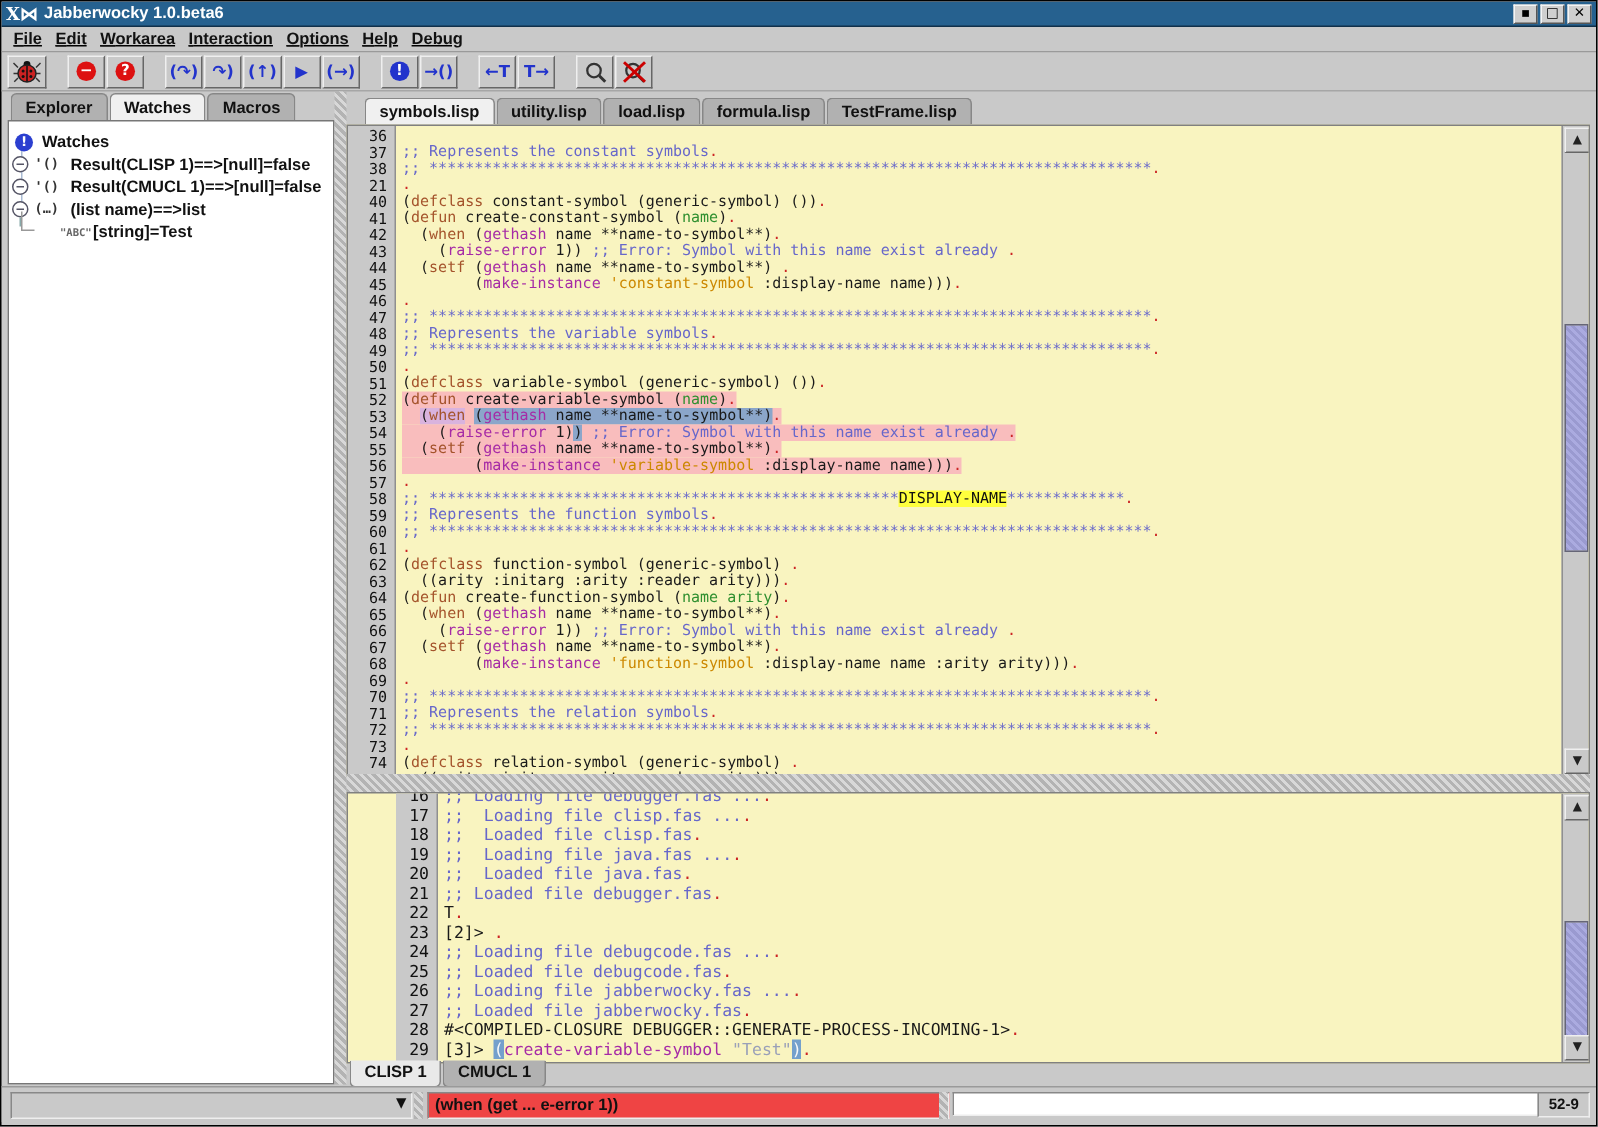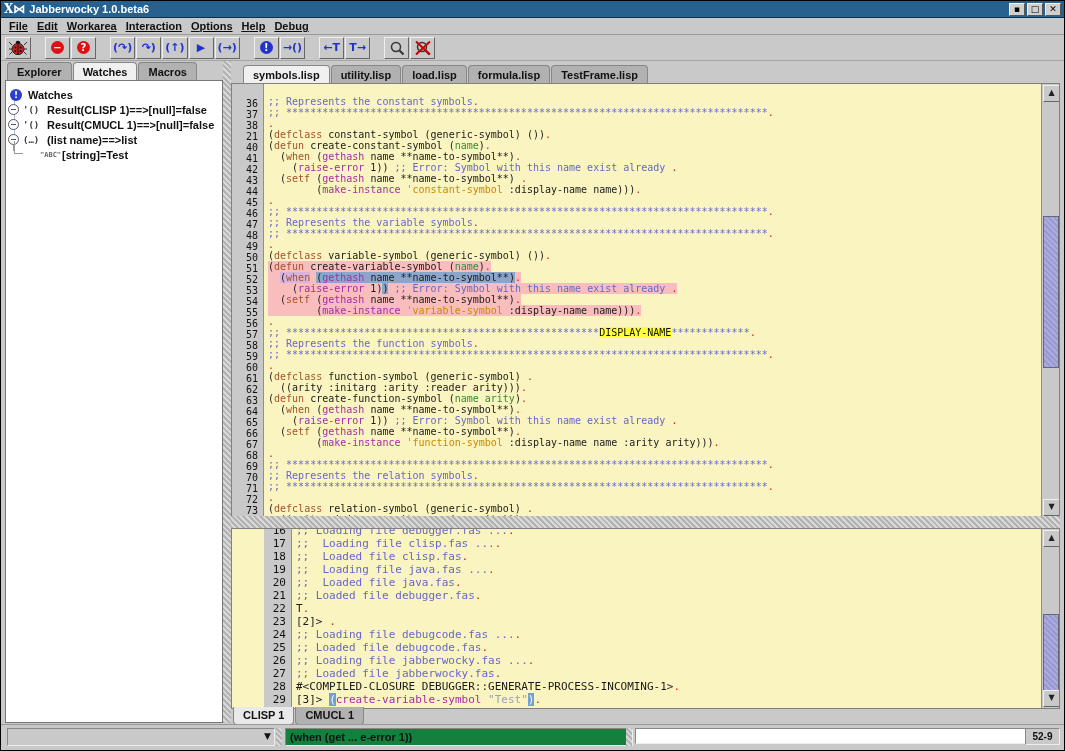--- a/index.html
+++ b/index.html
@@ -54,21 +54,21 @@
   .hatch{background:repeating-linear-gradient(45deg,#b3b3b3 0 2px,#d8d8d8 2px 4px);}
   .vsplit{position:absolute;left:222px;width:8px;top:60px;bottom:27px;}
   .hsplit{position:absolute;left:0;right:0;top:455px;height:12px;}
   
   .right{position:absolute;left:230px;right:4px;top:60px;bottom:27px;}
   .ed-tabs{height:22px;display:flex;align-items:flex-end;padding-left:12px;}
   .frame{border:1px solid #808080;background:#f9f4c0;display:flex;position:absolute;left:0;right:0;overflow:hidden;}
   .ed-frame{top:22px;height:433px;}
   .con-frame{top:467px;height:179px;}
   .con-tabs{position:absolute;left:0;right:0;top:646px;height:18px;display:flex;align-items:flex-start;padding-left:2px;}
-  .gutter{background:#c9c9c9;border-right:1px solid #8f8f8f;padding-top:14px;flex:0 0 auto;}
+  .gutter{background:#c9c9c9;border-right:1px solid #8f8f8f;padding-top:2px;flex:0 0 auto;}
   .ed-gutter{width:31px;}
   .con-gutter{width:27px;margin-left:32px;}
   .num{font:10px/11px "DejaVu Sans Mono",monospace;text-align:right;padding-right:5px;color:#111;height:11px;}
   .con .num{font:11px/13px "DejaVu Sans Mono",monospace;height:13px;}
   .codecol{flex:1;overflow:hidden;padding:2px 0 0 4px;margin-top:10px;}
   .cl{font:10px/11px "DejaVu Sans Mono",monospace;height:11px;white-space:pre;}
   .con .cl{font:11px/13px "DejaVu Sans Mono",monospace;height:13px;}
   .con .codecol,.con .gutter{padding-top:0;margin-top:-5px;}
   
   .seg.p{color:#1a1a1a;}.seg.cm{color:#6767ca;}.seg.kw{color:#a4532b;}.seg.fn{color:#a62ba6;}
@@ -83,21 +83,21 @@
   .sb-btn{position:absolute;left:1px;width:15px;height:15px;background:#c9c9c9;border:1px solid;
           border-color:#efefef #666 #666 #efefef;font:8px/13px "DejaVu Sans",sans-serif;text-align:center;color:#222;}
   .sb-thumb{position:absolute;left:1px;width:14px;border:1px solid #667;
             background:repeating-linear-gradient(45deg,#9a9ad0 0 2px,#ababe0 2px 4px);}
   
   .bottombar{position:absolute;left:0;right:0;bottom:2px;height:23px;background:#c9c9c9;border-top:1px solid #9a9a9a;}
   .combo{position:absolute;left:6px;top:3px;width:266px;height:16px;background:#c9c9c9;
          border:1px solid;border-color:#888 #eee #eee #888;}
   .combo .arr{position:absolute;right:3px;top:1px;font:9px/13px "DejaVu Sans",sans-serif;color:#111;}
   .mini{position:absolute;top:3px;width:6px;height:18px;}
-  .expr{position:absolute;left:284px;top:3px;width:338px;height:16px;background:#15803d;
+  .expr{position:absolute;left:284px;top:3px;width:338px;height:16px;background:#ef4444;
         border:1px solid;border-color:#888 #eee #eee #888;font:bold 11px/16px "Liberation Sans",sans-serif;
         color:#111;padding:0 4px;white-space:nowrap;overflow:hidden;}
   .freeinput{position:absolute;left:634px;top:3px;width:384px;height:14px;background:#fff;
              border:1px solid;border-color:#888 #eee #eee #888;font:11px "Liberation Sans",sans-serif;padding:0 3px;}
   .statusbox{position:absolute;left:1024px;top:3px;width:33px;height:15px;background:#c9c9c9;text-align:center;
              border:1px solid;border-color:#888 #eee #eee #888;font:bold 10px/15px "Liberation Sans",sans-serif;color:#111;}
 </style>
 </head>
 <body>
 

